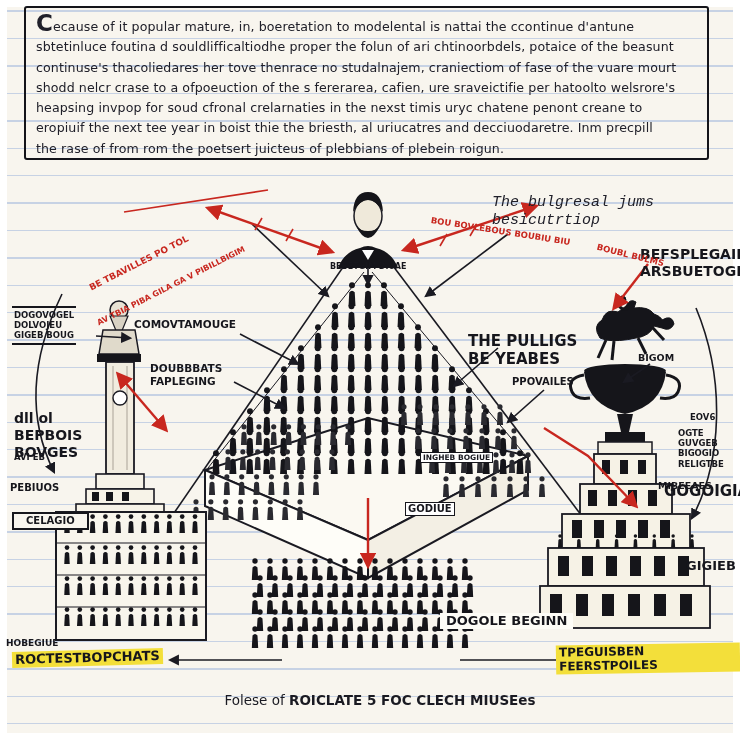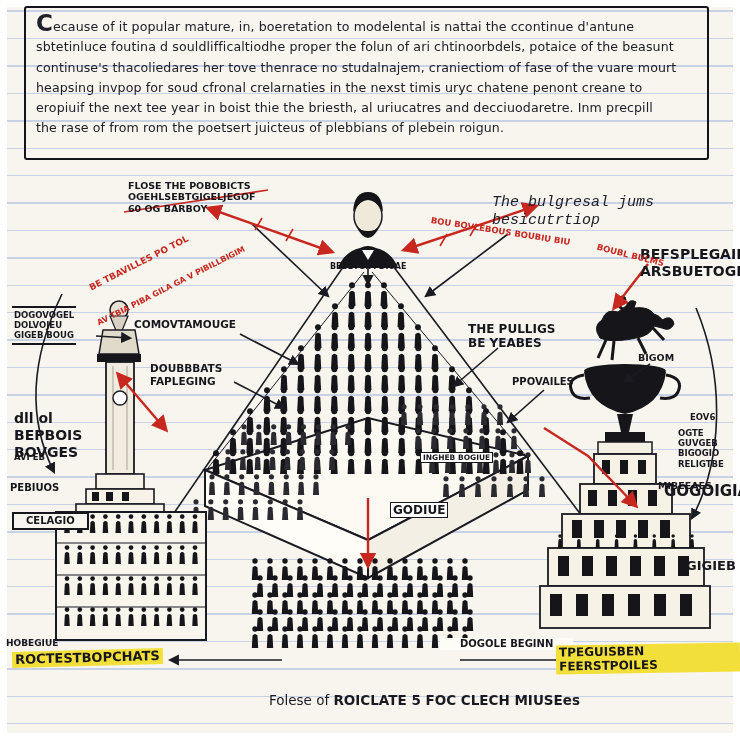--- a/index.html
+++ b/index.html
@@ -19,40 +19,40 @@
   #L-flose{left:128px;top:180px;font-size:9.5px}
   #L-bulgresal{left:492px;top:194px;font-family:Liberation Mono, monospace;font-style:italic;font-weight:normal;font-size:15px;color:#20202a}
   #L-befsplegain{left:640px;top:246px;font-size:14px}
   #L-redL1{left:84px;top:258px;transform:rotate(-27deg);font-size:9px}
   #L-redL2{left:88px;top:278px;transform:rotate(-27deg);font-size:8px;width:180px}
   #L-redR1{left:430px;top:226px;transform:rotate(9deg);font-size:8.5px}
   #L-redR2{left:596px;top:250px;transform:rotate(14deg);font-size:8.5px}
   #L-dogovogel{left:12px;top:306px;font-size:8.5px;border-top:2px solid #16161c;border-bottom:2px solid #16161c;padding:2px}
   #L-comovtamouge{left:134px;top:318px;font-size:10.5px}
   #L-doubbbats{left:150px;top:362px;font-size:10.5px}
-  #L-pulligs{left:468px;top:322px;font-size:12px}
+  #L-pulligs{left:468px;top:332px;font-size:15px}
   #L-ppovailes{left:512px;top:376px;font-size:10px}
   #L-bigom{left:638px;top:352px;font-size:9.5px}
   #L-eove{left:690px;top:412px;font-size:8.5px}
   #L-ogte{left:678px;top:428px;font-size:8.5px}
   #L-mibeeaes{left:658px;top:480px;font-size:9.5px}
   #L-gogoigia{left:664px;top:482px;font-size:15px}
   #L-gigieb{left:686px;top:558px;font-size:13px}
   #L-billol{left:14px;top:410px;font-size:14px}
   #L-avieb{left:14px;top:452px;font-size:8.5px}
   #L-pebiuos{left:10px;top:482px;font-size:10px}
   #L-celagio{left:12px;top:512px;font-size:10px;border:2px solid #16161c;padding:1px 12px;background:#f8f5ee}
   #L-bebetgim{left:330px;top:262px;font-size:8px}
   #L-centerbox{left:420px;top:452px;font-size:7.5px;background:#fff;border:1px solid #16161c;padding:0 2px}
-  #L-godiue{left:390px;top:502px;font-size:12px;background:#fff;border:1px solid #16161c;padding:0 2px}
-  #L-dogole{left:440px;top:638px;font-size:10px;background:#fdfcf6;padding:0 20px}
+  #L-godiue{left:405px;top:502px;font-size:10px;background:#fff;border:1px solid #16161c;padding:0 2px}
+  #L-dogole{left:440px;top:613px;font-size:13px;background:#fdfcf6;padding:0 6px}
   #L-hobegiue{left:6px;top:638px;font-size:9px}
   #L-yellowL{left:12px;top:650px;font-size:13px;transform:rotate(-1.5deg)}
   #L-yellowR{left:556px;top:644px;font-size:12px;transform:rotate(-1deg)}
-  #L-caption{left:180px;top:676px;width:400px;text-align:right;font-size:13.5px;font-weight:normal;color:#1a1a22}
+  #L-caption{left:180px;top:676px;width:400px;text-align:center;font-size:13.5px;font-weight:normal;color:#1a1a22}
   #L-caption .cap-main{font-weight:bold}
 </style>
 </head>
 <body>
 
 <div class="frame">
   <div class="page">
 
     <svg id="dg" width="740" height="740" viewBox="0 0 740 740">
       <defs>
@@ -492,28 +492,26 @@
         <line x1="470" y1="236" x2="477" y2="224"></line>
         <line x1="440" y1="246" x2="447" y2="234"></line>
         <line x1="124" y1="212" x2="268" y2="190"></line>
       </g>
     </svg>
 
     <div id="intro">
       <div class="intro-line">Cecause of it popular mature, in, boeretation to modelental is nattai the ccontinue d'antune</div>
       <div class="intro-line">sbtetinluce foutina d souldlifficaltiodhe proper the folun of ari chtinoorbdels, potaice of the beasunt</div>
       <div class="intro-line">continuse's thacoliedares her tove thenrace no studalnajem, craniectiom of fase of the vuare mourt</div>
+      <div class="intro-line">shodd nelcr crase to a ofpoeuction of the s fererarea, cafien, ure sraveictifie per hatoolto welsrore's</div>
       <div class="intro-line">heapsing invpop for soud cfronal crelarnaties in the nexst timis uryc chatene penont creane to</div>
       <div class="intro-line">eropiuif the next tee year in boist thie the briesth, al uriucatres and decciuodaretre. Inm precpill</div>
       <div class="intro-line">the rase of from rom the poetsert juicteus of plebbians of plebein roigun.</div>
     </div>
 
-    <div class="lb" id="L-flose">FLOSE THE POBOBICTS
-OGEHLSEBTGIGELJEGOF
-60 OG BARBOY</div>
     <div class="lb" id="L-bulgresal">The bulgresal jums
 besicutrtiop</div>
     <div class="lb" id="L-befsplegain">BEFSPLEGAIN
 ARSBUETOGIGELS</div>
     <div class="lb red" id="L-redL1">BE TBAVILLES PO TOL</div>
     <div class="lb red" id="L-redL2">AV TBIA PIBA GILA GA V PIBILLBIGIM</div>
     <div class="lb red" id="L-redR1">BOU BOVLEBOUS BOUBIU BIU</div>
     <div class="lb red" id="L-redR2">BOUBL BULMS</div>
     <div class="lb" id="L-dogovogel">DOGOVOGEL
 DOLVOJEU

